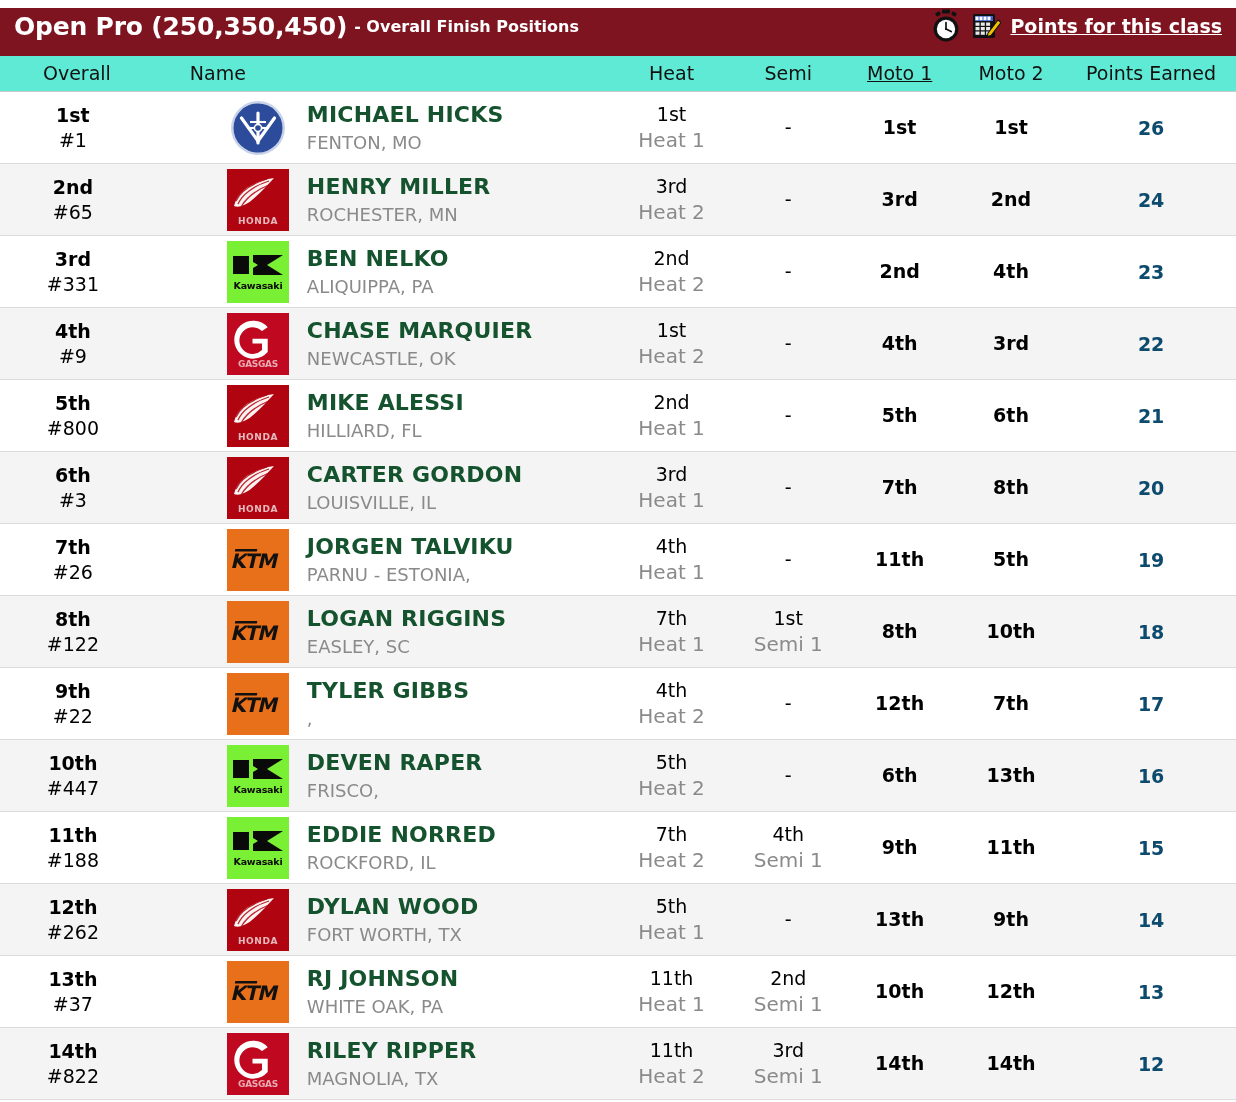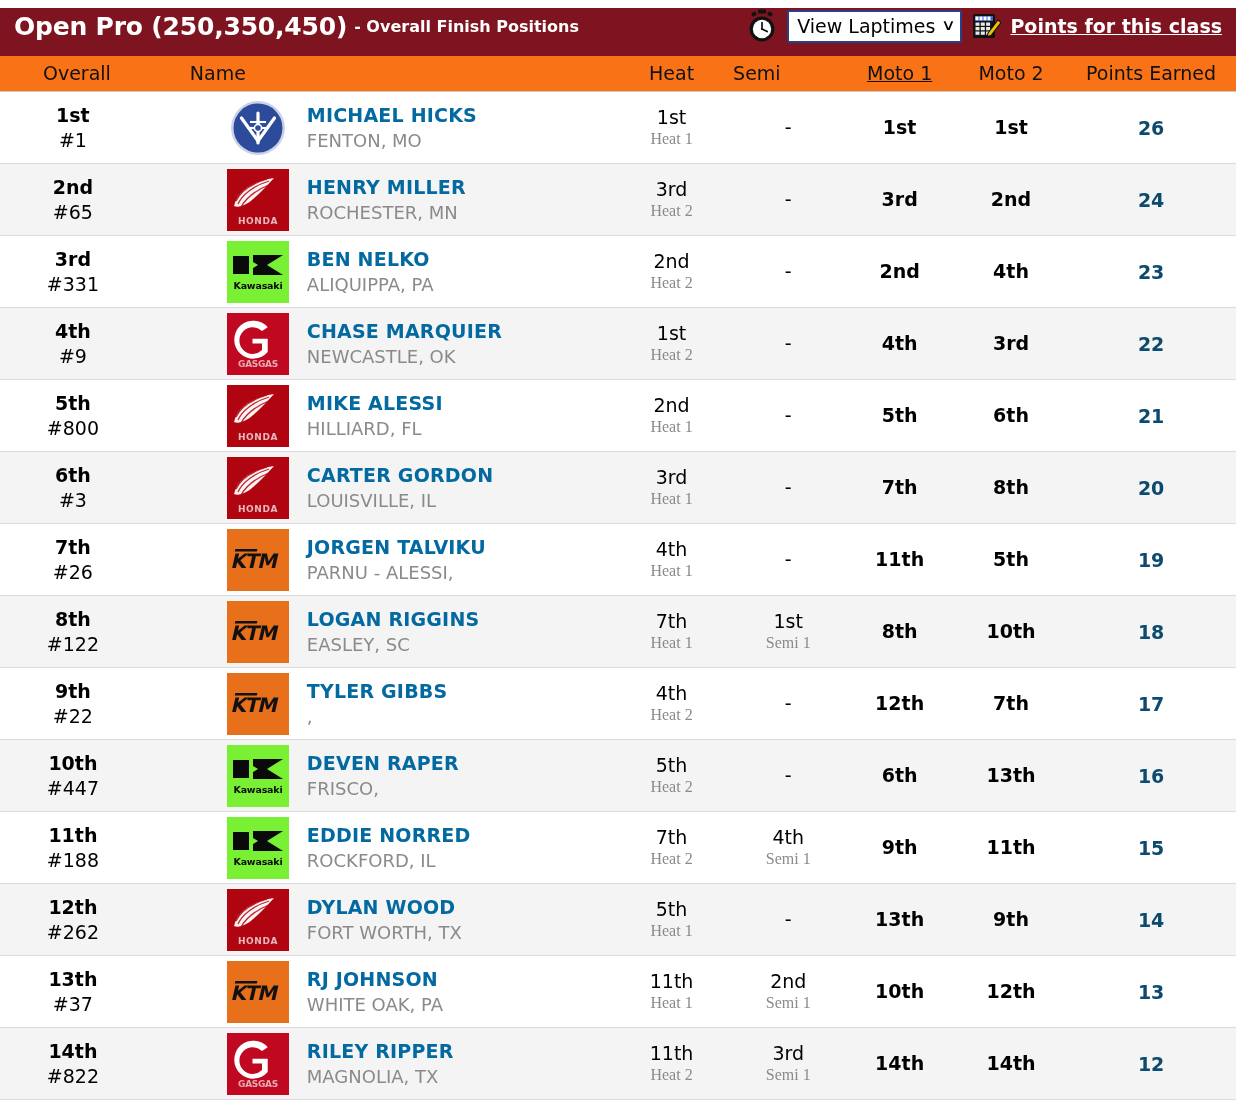--- a/index.html
+++ b/index.html
@@ -79,31 +79,31 @@
     padding-right: 6px;
   }
 
   
   table.results {
     width: 1236px;
     border-collapse: collapse;
     table-layout: fixed;
   }
   thead th {
-    background: #f97316;
+    background: #5eead4;
     font-weight: normal;
     font-size: 19px;
     color: #111;
     padding: 6px 0 7px 0;
     border-bottom: 1px solid #c9c9c9;
   }
   th.h-overall { width: 145px; text-align: center; }
   th.h-name    { width: 430px; text-align: left; padding-left: 36px; }
   th.h-heat    { width: 116px; text-align: center; }
-  th.h-semi    { width: 104px; text-align: left; }
+  th.h-semi    { width: 104px; text-align: center; }
   th.h-moto1   { width: 106px; text-align: center; text-decoration: underline; }
   th.h-moto2   { width: 104px; text-align: center; }
   th.h-points  { width: 160px; text-align: center; }
 
   tbody tr { height: 72px; }
   tbody tr.alt { background: #f4f4f4; }
   tbody tr.plain { background: #ffffff; }
   tbody td {
     border-bottom: 1px solid #dcdcdc;
     vertical-align: middle;
@@ -119,32 +119,32 @@
   .name-cell { display: flex; align-items: center; gap: 0; }
   .logo-slot {
     width: 62px; height: 62px;
     flex: 0 0 62px;
     margin-left: 73px;
     position: relative;
     overflow: hidden;
   }
   .name-text { margin-left: 18px; line-height: 1.3; }
   .rider-name {
-    font-size: 19px; font-weight: bold; color: #0369a1;
+    font-size: 22px; font-weight: bold; color: #14532d;
     letter-spacing: 0.2px; display: block; cursor: pointer;
   }
   .rider-city {
     font-size: 18px; color: #8a8a8a; display: block; margin-top: 1px;
   }
 
   
   .res-wrap { text-align: center; line-height: 1.3; }
   .res-top  { font-size: 19px; color: #000; display: block; }
   .res-top.b { font-weight: bold; }
-  .res-sub  { font-size: 16px; color: #8a8a8a; display: block; font-family: Liberation Serif, serif; }
+  .res-sub  { font-size: 20px; color: #8a8a8a; display: block; }
   .res-dash { font-size: 19px; color: #000; }
   .pts      { font-size: 19px; font-weight: bold; color: #0c4a6e; text-align: center; }
 
   
   .logo-svg { width: 62px; height: 62px; display: block; }
 </style>
 </head>
 <body>
 
 <div id="page">
@@ -162,24 +162,20 @@
           <rect x="5.5" y="3" width="5" height="4" rx="1.4" fill="#111" transform="rotate(-32 8 5)"></rect>
           <rect x="21.5" y="3" width="5" height="4" rx="1.4" fill="#111" transform="rotate(32 24 5)"></rect>
           <circle cx="16" cy="20" r="12.4" fill="#111"></circle>
           <circle cx="16" cy="20" r="9.2" fill="#fdfdfd"></circle>
           <line x1="16" y1="20" x2="16" y2="13.6" stroke="#111" stroke-width="1.7" stroke-linecap="round"></line>
           <line x1="16" y1="20" x2="21.2" y2="22.6" stroke="#111" stroke-width="1.7" stroke-linecap="round"></line>
           <circle cx="16" cy="20" r="1.1" fill="#111"></circle>
         </svg>
       </span>
 
-      <div class="laptime-select">
-        <span>View Laptimes</span>
-        <span class="chev">∨</span>
-      </div>
 
       <span style="display:flex;align-items:center;">
         <svg width="30" height="30" viewBox="0 0 30 30" aria-hidden="true">
           <rect x="2" y="3" width="22" height="24" rx="1.5" fill="#111"></rect>
           <rect x="4" y="5" width="18" height="5" fill="#3f63c8"></rect>
           <g fill="#ffffff">
             <rect x="4.5" y="5.6" width="3" height="3.6"></rect>
             <rect x="8.5" y="5.6" width="3" height="3.6"></rect>
             <rect x="12.5" y="5.6" width="3" height="3.6"></rect>
             <rect x="16.5" y="5.6" width="3" height="3.6"></rect>
@@ -526,21 +522,21 @@
                 <svg class="logo-svg" viewBox="0 0 62 62" aria-hidden="true">
         <rect width="62" height="62" fill="#e8701a"></rect>
         <g transform="skewX(-13) translate(7,0)">
           <text x="28" y="39" font-family="DejaVu Sans, sans-serif" font-size="20" font-weight="bold" fill="#111111" text-anchor="middle" letter-spacing="-1.2">KTM</text>
         </g>
         <rect x="13" y="20" width="22" height="2.4" fill="#111111" transform="skewX(-13)"></rect>
       </svg>
               </span>
         <span class="name-text">
           <span class="rider-name">JORGEN TALVIKU</span>
-          <span class="rider-city">PARNU - ALESSI,</span>
+          <span class="rider-city">PARNU - ESTONIA,</span>
         </span>
       </div>
     </td>
     <td>
       <div class="res-wrap">
         <span class="res-top">4th</span>
         <span class="res-sub">Heat 1</span>
       </div>
     </td>
     <td>

